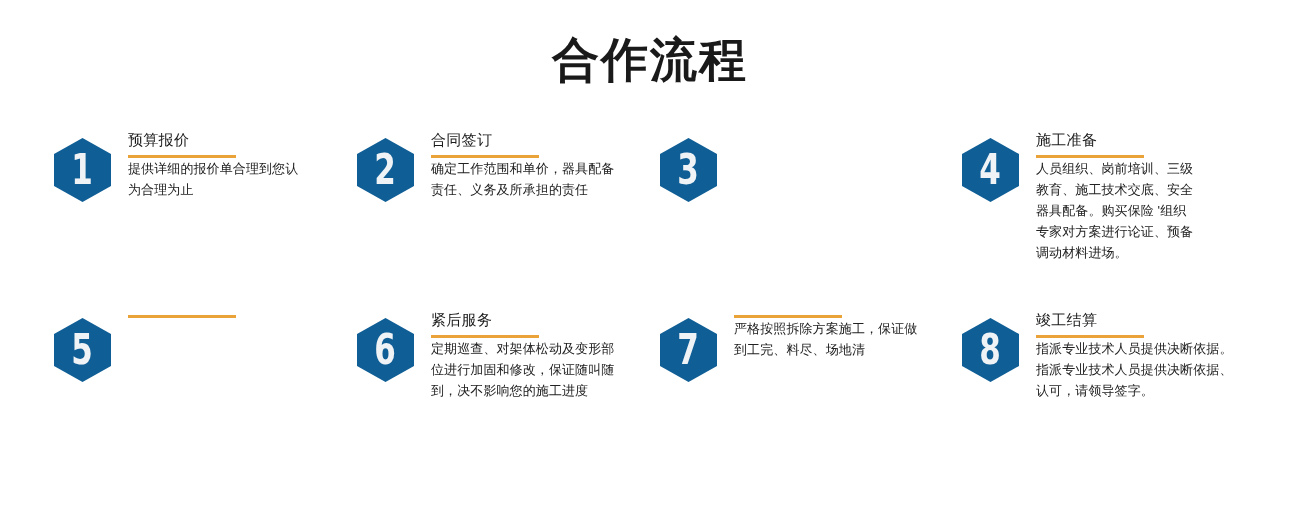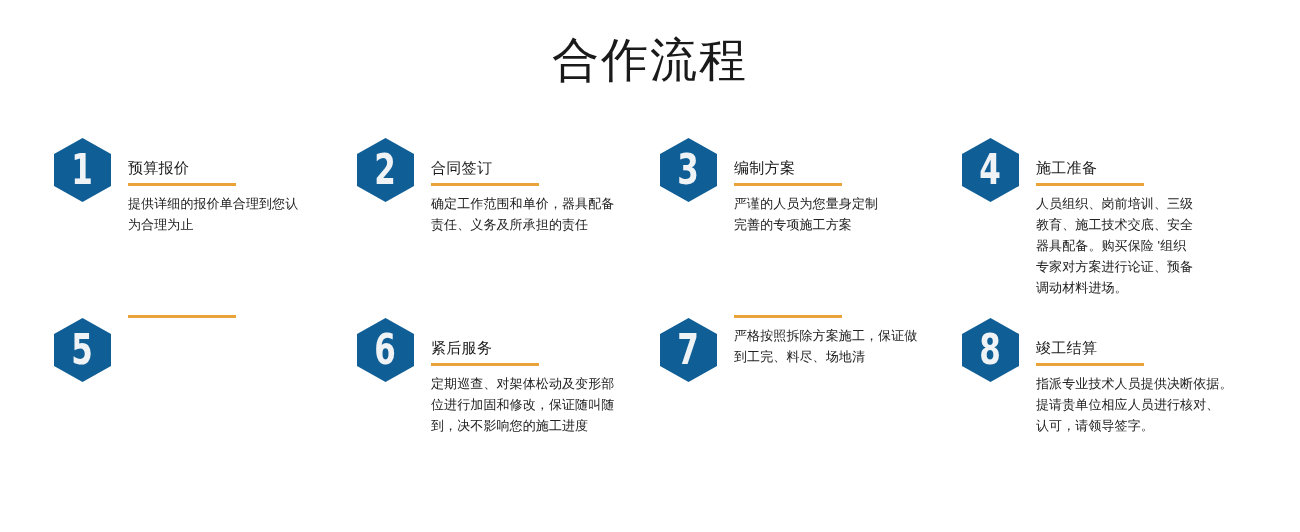--- a/index.html
+++ b/index.html
@@ -12,21 +12,21 @@
     background: #ffffff;
     font-family: "Liberation Sans", "DejaVu Sans", sans-serif;
     overflow: hidden;
     position: relative;
   }
 
   #page-title {
     text-align: center;
     font-size: 47px;
     line-height: 1;
-    font-weight: 400;
+    font-weight: 700;
     color: #1a1a1a;
     letter-spacing: 2px;
     margin: 0;
     padding-top: 36px;
     height: 60px;
     box-sizing: content-box;
   }
 
   .steps-grid {
     position: absolute;
@@ -86,32 +86,30 @@
     width: 222px;
   }
 
   .step-heading {
     font-size: 15px;
     line-height: 20px;
     font-weight: 400;
     color: #1a1a1a;
     white-space: nowrap;
     letter-spacing: 0.3px;
-    margin-top: 28px;
   }
 
   .step-rule {
     margin-top: 5px;
     width: 108px;
     height: 3px;
     background: #e9a338;
   }
 
   .step-desc {
-    margin-top: 7px;
     font-size: 13px;
     line-height: 21px;
     color: #222222;
     letter-spacing: 0.1px;
   }
   .step-desc .desc-line {
     display: block;
     white-space: nowrap;
   }
 </style>
@@ -148,28 +146,20 @@
         <div class="step-desc">
           <span class="desc-line">确定工作范围和单价，器具配备</span>
           <span class="desc-line">责任、义务及所承担的责任</span>
         </div>
       </div>
     </div>
 
     <div class="step-item step-col-2">
       <div class="hex-badge">
         <span class="hex-number">3</span>
-      </div>
-      <div class="step-body">
-        <div class="step-heading">编制方案</div>
-        <div class="step-rule"></div>
-        <div class="step-desc">
-          <span class="desc-line">严谨的人员为您量身定制</span>
-          <span class="desc-line">完善的专项施工方案</span>
-        </div>
       </div>
     </div>
 
     <div class="step-item step-col-3">
       <div class="hex-badge">
         <span class="hex-number">4</span>
       </div>
       <div class="step-body">
         <div class="step-heading">施工准备</div>
         <div class="step-rule"></div>
@@ -226,21 +216,21 @@
 
     <div class="step-item step-col-3">
       <div class="hex-badge">
         <span class="hex-number">8</span>
       </div>
       <div class="step-body">
         <div class="step-heading">竣工结算</div>
         <div class="step-rule"></div>
         <div class="step-desc">
           <span class="desc-line">指派专业技术人员提供决断依据。</span>
-          <span class="desc-line">提请贵单位相应人员进行核对、</span>
+          <span class="desc-line">指派专业技术人员提供决断依据、</span>
           <span class="desc-line">认可，请领导签字。</span>
         </div>
       </div>
     </div>
 
   </div>
 
 </div>
 
 </body></html>

